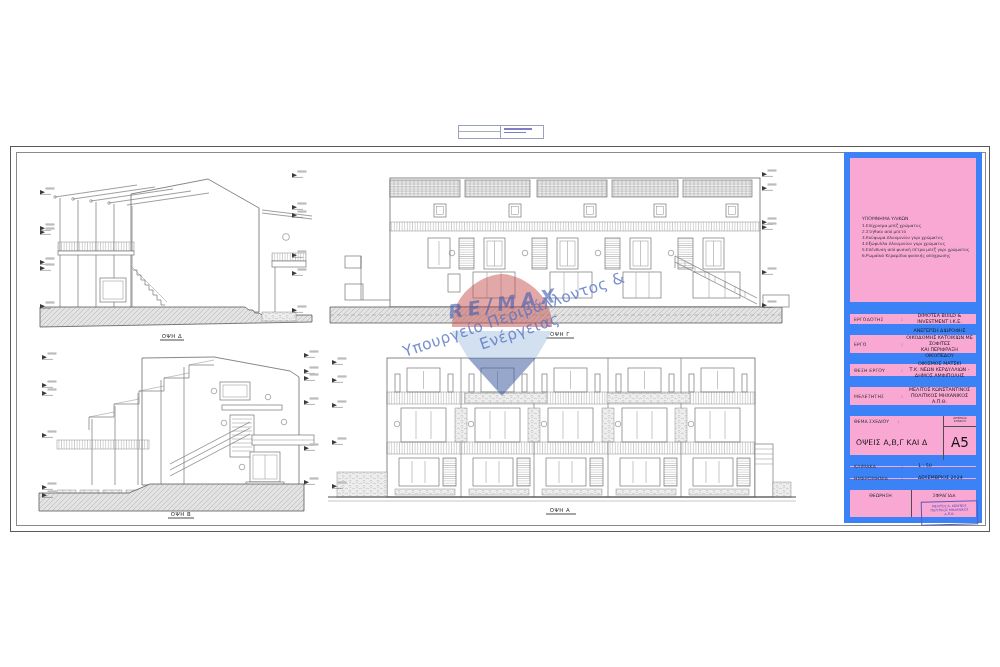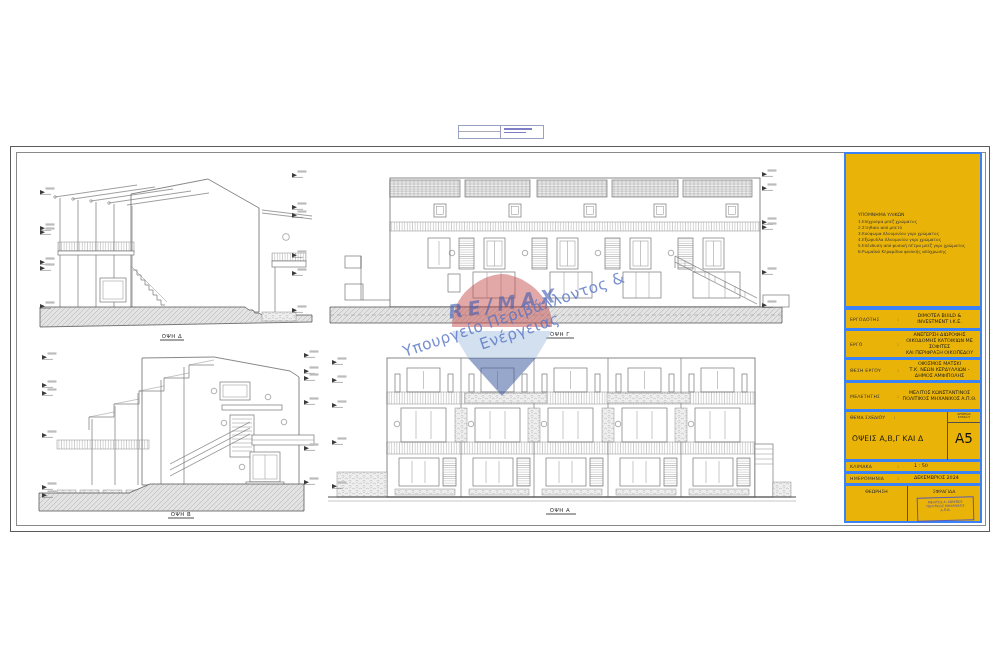--- a/index.html
+++ b/index.html
@@ -24,21 +24,21 @@
   .cir{fill:none;stroke:#7a7a7a;stroke-width:.6}
   text.t{font-family:"DejaVu Sans",sans-serif;font-size:5.4px;fill:#2f2f2f;letter-spacing:.5px;text-anchor:middle;}
   
   .ministrip{left:458px;top:125px;width:84px;height:12px;border:1px solid #9aa0bf;display:flex;}
   .ministrip .c1{width:41px;border-right:1px solid #9aa0bf;position:relative;}
   .ministrip .c1 i{position:absolute;left:0;right:0;top:5px;border-top:1px solid #aab;display:block;}
   .ministrip .c2{flex:1;padding:2px 3px;}
   .ministrip .c2 i{display:block;height:1.5px;background:#7d7dc8;margin-bottom:2px;}
   
   .tb{left:844px;top:152px;width:138px;height:371px;}
-  .tb .cell{position:absolute;left:0;width:138px;border:2px solid #3b82f6;box-sizing:border-box;background:#eab308;}
+  .tb .cell{position:absolute;left:0;width:138px;border:6px solid #3b82f6;box-sizing:border-box;background:#f9a8d4;}
   .legendbox{top:0;height:156px;}
   .legendtxt{position:absolute;left:12px;top:58px;width:118px;}
   .legendtxt .lt{font-size:4.6px;color:#333;margin-bottom:1.5px;}
   .legendtxt .li{font-size:4.2px;color:#3a3a3a;line-height:1.45;}
   .row{display:flex;align-items:center;}
   .row .lab{width:44px;padding-left:4px;font-size:4.6px;color:#333;letter-spacing:.2px;}
   .row .col{width:8px;font-size:4.6px;color:#333;text-align:center;}
   .row .val{flex:1;font-size:4.8px;color:#1d1d1d;text-align:center;white-space:pre-line;line-height:1.3;padding-right:3px;}
   .r1{top:156px;height:22px;} .r2{top:177px;height:30px;} .r3{top:206px;height:24px;} .r4{top:229px;height:30px;}
   .r5{top:258px;height:51px;} .r6{top:308px;height:13px;} .r7{top:320px;height:13px;} .r8{top:332px;height:39px;}

